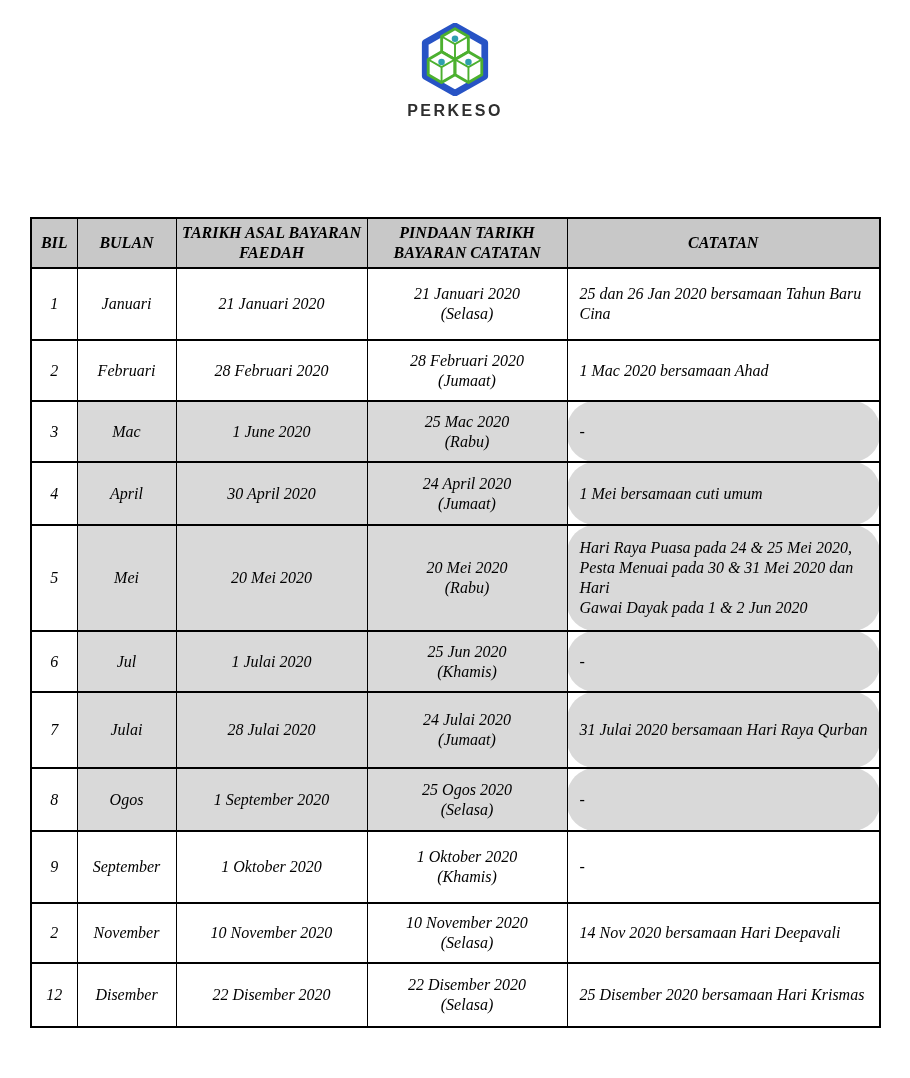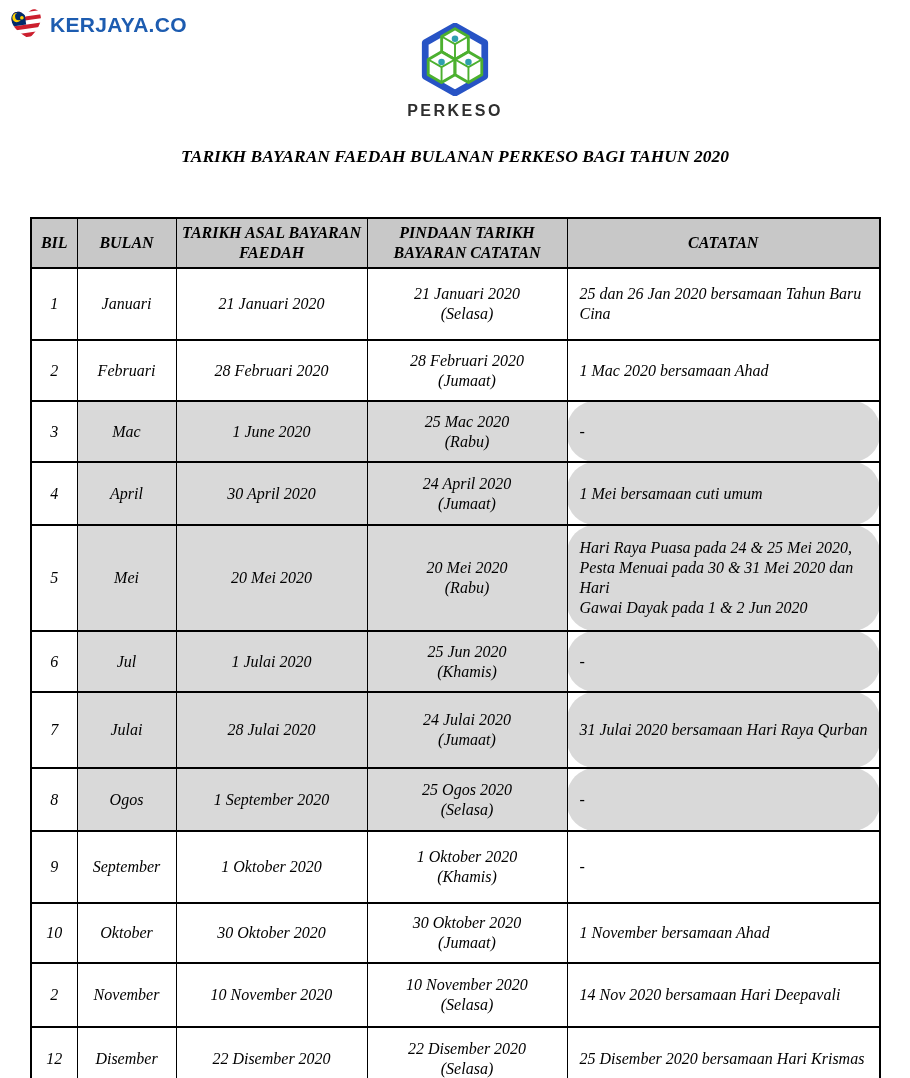--- a/index.html
+++ b/index.html
@@ -85,41 +85,20 @@
   .schedule tbody tr:nth-child(9) td { height: 62px; }
   .schedule tbody tr:nth-child(10) td { height: 50px; }
   .schedule tbody tr:nth-child(11) td { height: 54px; }
   .schedule tbody tr:nth-child(12) td { height: 54px; }
 </style>
 </head>
 <body>
 
 <div class="page">
 
-  <div class="site-logo">
-    <svg width="34" height="33" viewBox="0 0 40 40" aria-hidden="true">
-      <defs>
-        <clipPath id="heartClip">
-          <path d="M20 37 C8 28.5 2 20 2 12 C2 5 8 1.5 13 3.5 C17 5 19 8.5 20 10.5 C21 8.5 23 5 27 3.5 C32 1.5 38 5 38 12 C38 20 32 28.5 20 37 Z"></path>
-        </clipPath>
-      </defs>
-      <g clip-path="url(#heartClip)" transform="rotate(-8 20 20)">
-        <rect x="0" y="0" width="40" height="40" fill="#ffffff"></rect>
-        <rect x="0" y="0" width="40" height="5" fill="var(--flag-red,#cc1f2e)"></rect>
-        <rect x="0" y="10" width="40" height="5" fill="var(--flag-red,#cc1f2e)"></rect>
-        <rect x="0" y="20" width="40" height="5" fill="var(--flag-red,#cc1f2e)"></rect>
-        <rect x="0" y="30" width="40" height="5" fill="var(--flag-red,#cc1f2e)"></rect>
-        <rect x="0" y="0" width="19" height="20" fill="var(--flag-blue,#012a6b)"></rect>
-        <circle cx="9" cy="10" r="5.5" fill="var(--flag-yellow,#ffd100)"></circle>
-        <circle cx="11.5" cy="9" r="4.5" fill="var(--flag-blue,#012a6b)"></circle>
-        <circle cx="15" cy="11" r="2.2" fill="var(--flag-yellow,#ffd100)"></circle>
-      </g>
-    </svg>
-    <span class="site-logo-text">KERJAYA.CO</span>
-  </div>
 
   <div class="org-logo">
     <svg width="96" height="73" viewBox="0 0 100 76" aria-hidden="true">
 
       <polygon points="50,3 81,20.5 81,55.5 50,73 19,55.5 19,20.5" fill="none" style="stroke: var(--perkeso-blue,#2753c5)" stroke-width="7" stroke-linejoin="round"></polygon>
 
       <g style="stroke: var(--perkeso-green,#4cb02f)" fill="#ffffff" stroke-width="3" stroke-linejoin="round">
         <polygon points="50,6 63.9,14 63.9,30 50,38 36.1,30 36.1,14"></polygon>
         <polygon points="36,30 49.9,38 49.9,54 36,62 22.1,54 22.1,38"></polygon>
         <polygon points="64,30 77.9,38 77.9,54 64,62 50.1,54 50.1,38"></polygon>
@@ -131,21 +110,20 @@
       </g>
       <g style="fill: var(--perkeso-teal,#2f9fae)" stroke="none">
         <circle cx="50" cy="16.5" r="3.4"></circle>
         <circle cx="36" cy="40.5" r="3.4"></circle>
         <circle cx="64" cy="40.5" r="3.4"></circle>
       </g>
     </svg>
     <div class="org-logo-text">PERKESO</div>
   </div>
 
-  <h1 class="doc-title">TARIKH BAYARAN FAEDAH BULANAN PERKESO BAGI TAHUN 2020</h1>
 
   <table class="schedule">
     <colgroup>
       <col style="width:46px">
       <col style="width:99px">
       <col style="width:191px">
       <col style="width:200px">
       <col style="width:313px">
     </colgroup>
     <thead>
@@ -225,28 +203,20 @@
         </tr>
         <tr>
           <td class="bil-cell center">9</td>
           <td class="center">September</td>
           <td class="center">1 Oktober 2020</td>
           <td class="center prewrap">1 Oktober 2020
 (Khamis)</td>
           <td class="catatan-cell prewrap">-</td>
         </tr>
         <tr>
-          <td class="bil-cell center">10</td>
-          <td class="center">Oktober</td>
-          <td class="center">30 Oktober 2020</td>
-          <td class="center prewrap">30 Oktober 2020
-(Jumaat)</td>
-          <td class="catatan-cell prewrap">1 November bersamaan Ahad</td>
-        </tr>
-        <tr>
           <td class="bil-cell center">2</td>
           <td class="center">November</td>
           <td class="center">10 November 2020</td>
           <td class="center prewrap">10 November 2020
 (Selasa)</td>
           <td class="catatan-cell prewrap">14 Nov 2020 bersamaan Hari Deepavali</td>
         </tr>
         <tr>
           <td class="bil-cell center">12</td>
           <td class="center">Disember</td>

